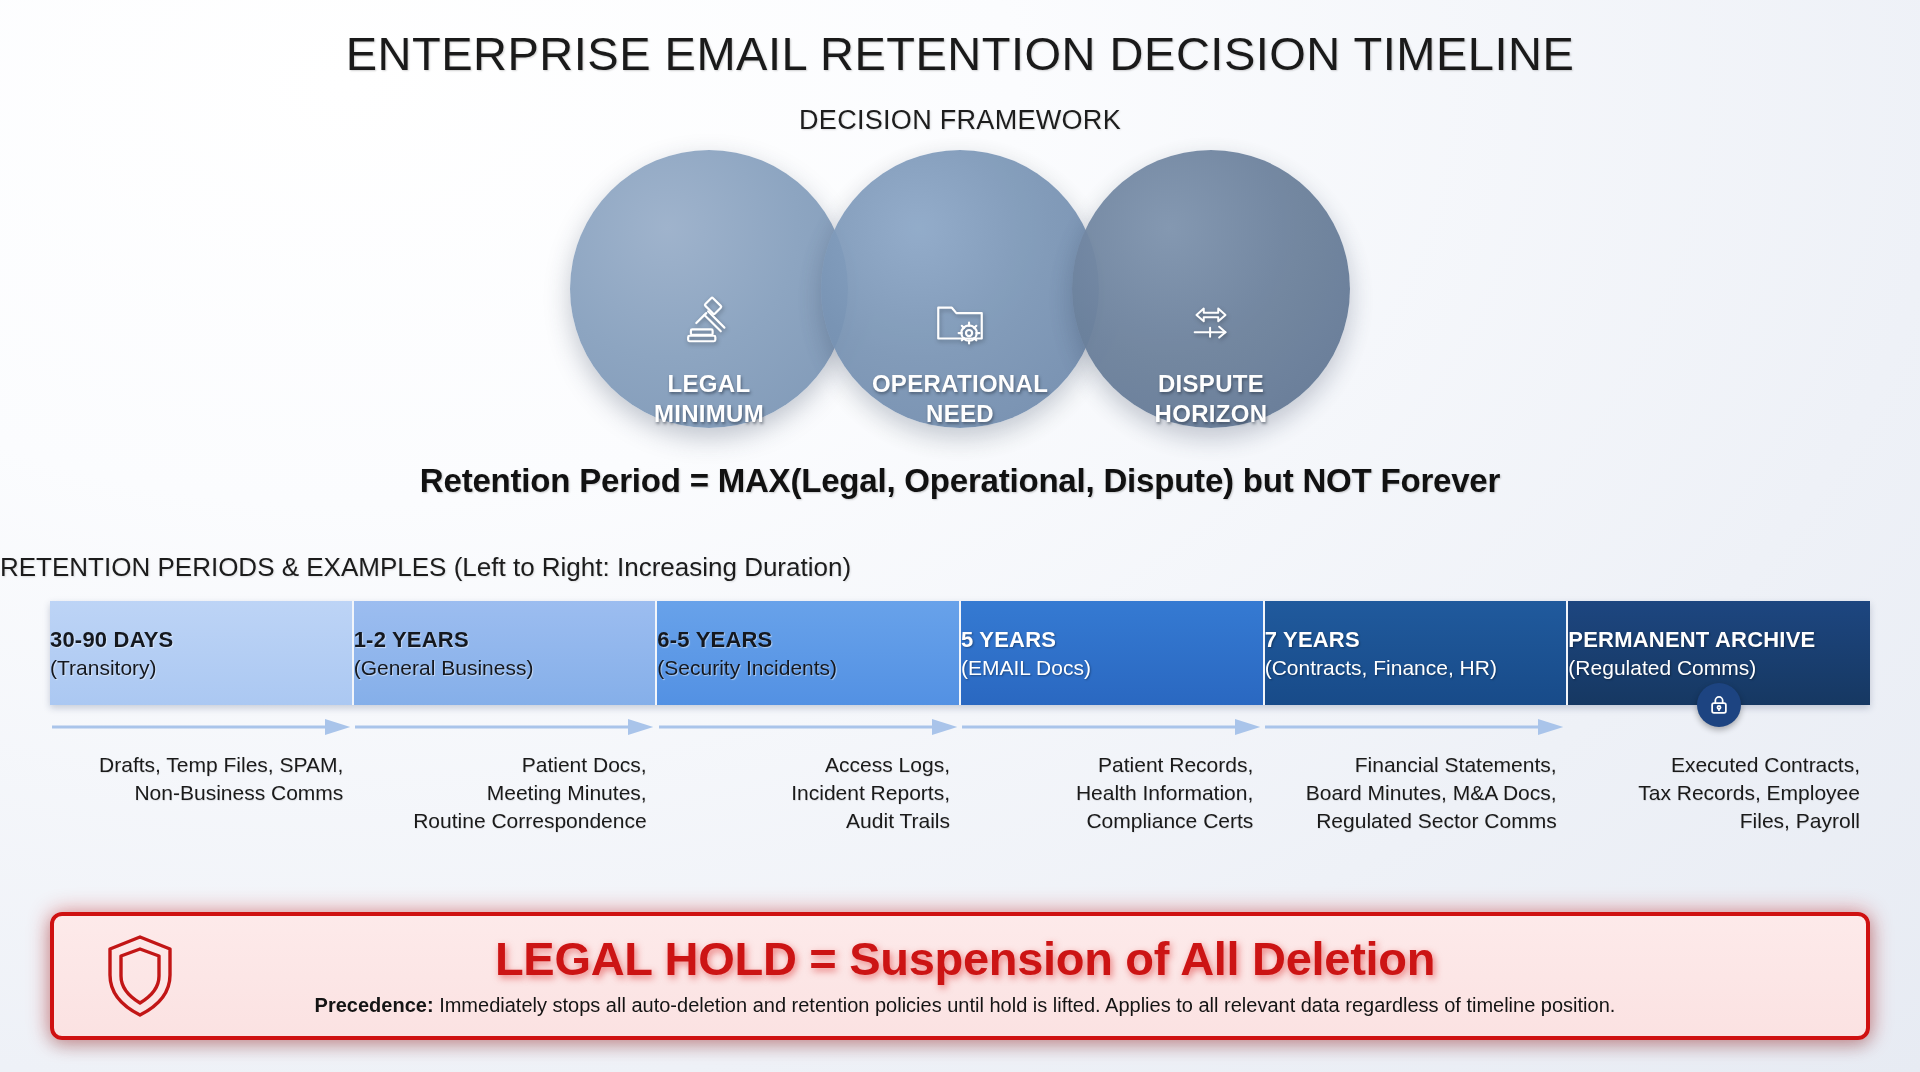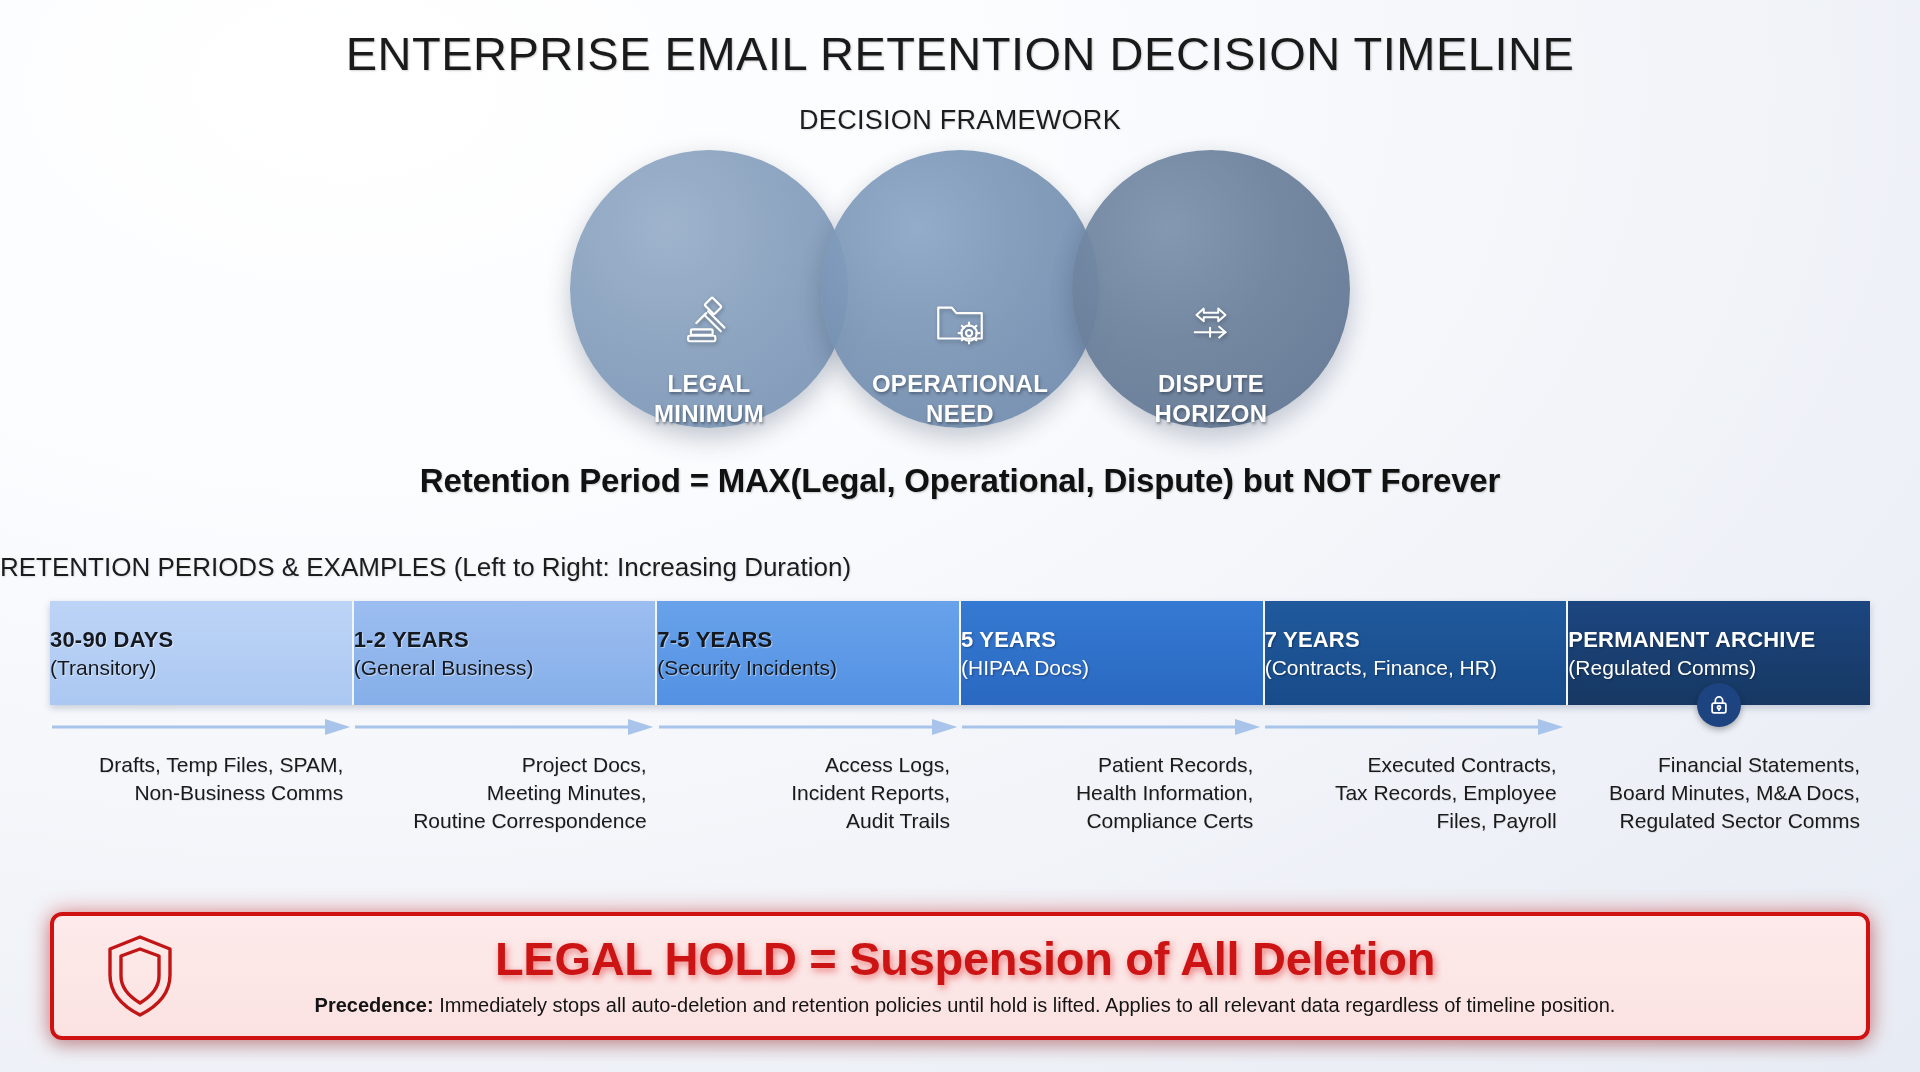--- a/index.html
+++ b/index.html
@@ -235,26 +235,26 @@
   <div class="bar">
     <div class="seg light" style="background:linear-gradient(180deg,#bdd4f6,#abc8f2)">
       <div class="s-title">30-90 DAYS</div>
       <div class="s-sub">(Transitory)</div>
     </div>
     <div class="seg light" style="background:linear-gradient(180deg,#9cbdf0,#85afe9)">
       <div class="s-title">1-2 YEARS</div>
       <div class="s-sub">(General Business)</div>
     </div>
     <div class="seg light" style="background:linear-gradient(180deg,#68a2ea,#5391e3)">
-      <div class="s-title">7-5 YEARS</div>
+      <div class="s-title">6-5 YEARS</div>
       <div class="s-sub">(Security Incidents)</div>
     </div>
     <div class="seg dark" style="background:linear-gradient(180deg,#357ad2,#2a68c1)">
       <div class="s-title">5 YEARS</div>
-      <div class="s-sub">(HIPAA Docs)</div>
+      <div class="s-sub">(EMAIL Docs)</div>
     </div>
     <div class="seg dark" style="background:linear-gradient(180deg,#205a9d,#184b89)">
       <div class="s-title">7 YEARS</div>
       <div class="s-sub">(Contracts, Finance, HR)</div>
     </div>
     <div class="seg dark" style="background:linear-gradient(180deg,#1d4680,#163862)">
       <div class="s-title">PERMANENT ARCHIVE</div>
       <div class="s-sub">(Regulated Comms)</div>
       <div class="lock-badge">
         <svg width="22" height="22" viewBox="0 0 24 24" fill="none" stroke="#ffffff" stroke-width="1.9" stroke-linecap="round" stroke-linejoin="round">
@@ -297,35 +297,35 @@
         <line x1="2" y1="9" x2="272" y2="9" stroke="#a9c4ea" stroke-width="3"></line>
         <polygon points="272,1 297,9 272,17" fill="#a9c4ea"></polygon>
       </svg>
     </div>
     <div class="arrow-cell"></div>
   </div>
 
   <div class="examples">
     <div class="ex" style="white-space:pre-line">Drafts, Temp Files, SPAM,
 Non-Business Comms</div>
-    <div class="ex" style="white-space:pre-line">Project Docs,
+    <div class="ex" style="white-space:pre-line">Patient Docs,
 Meeting Minutes,
 Routine Correspondence</div>
     <div class="ex" style="white-space:pre-line">Access Logs,
 Incident Reports,
 Audit Trails</div>
     <div class="ex" style="white-space:pre-line">Patient Records,
 Health Information,
 Compliance Certs</div>
+    <div class="ex" style="white-space:pre-line">Financial Statements,
+Board Minutes, M&amp;A Docs,
+Regulated Sector Comms</div>
     <div class="ex" style="white-space:pre-line">Executed Contracts,
 Tax Records, Employee
 Files, Payroll</div>
-    <div class="ex" style="white-space:pre-line">Financial Statements,
-Board Minutes, M&amp;A Docs,
-Regulated Sector Comms</div>
   </div>
 </div>
 
 <div class="banner">
   <div class="banner-icon">
     <svg width="72" height="86" viewBox="0 0 72 86" fill="none" stroke="#c21616" stroke-width="3.4" stroke-linejoin="round" stroke-linecap="round">
       <path d="M36 4 L66 16 V42 C66 62 52 74 36 82 C20 74 6 62 6 42 V16 Z"></path>
       <path d="M36 16 L55 23 V43 C55 56 46 64 36 70 C26 64 17 56 17 43 V23 Z"></path>
     </svg>
   </div>

